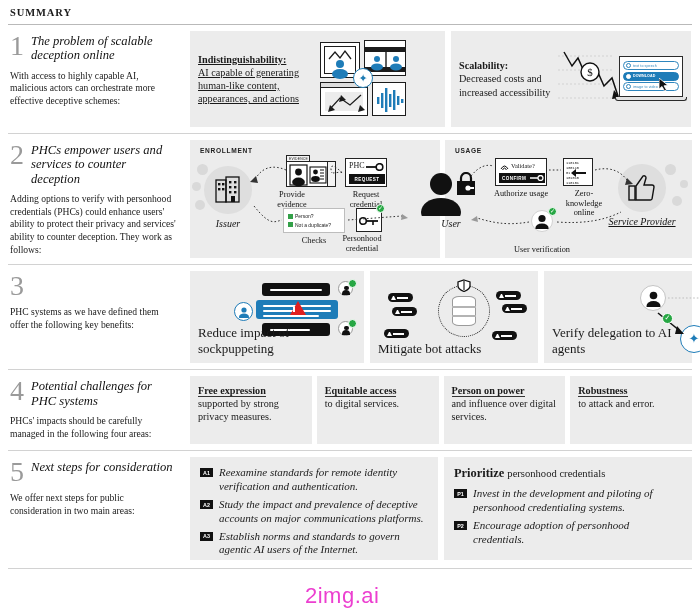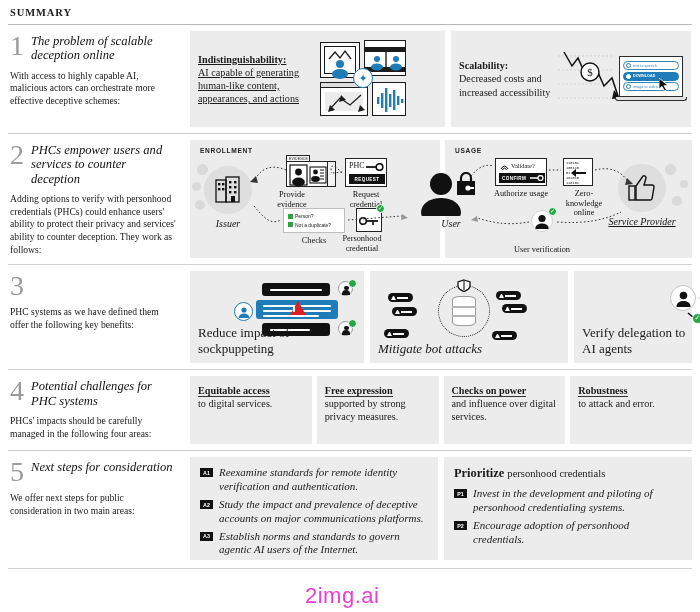--- a/index.html
+++ b/index.html
@@ -75,21 +75,21 @@
   .wbox { position:absolute; background:#fff; border:1.4px solid #222; }
   .chk { position:absolute; background:#fff; border:1px solid #bdbdbd; padding:3px 4px;
      font-family:"Liberation Sans",sans-serif; font-size:5px; color:#222; line-height:1.7; }
   .chk i { display:inline-block; width:5px; height:5px; background:#33a048;
      margin-right:2px; vertical-align:-.5px; }
   .gdot { position:absolute; width:9px; height:9px; border-radius:50%; background:#27a744;
      border:1.3px solid #fff; color:#fff; font-size:6px; line-height:7px; text-align:center; }
 
   
   .r3 { display:flex; gap:6px; width:100%; height:92px; }
-  .b1 { width:174px; } .b2 { width:198px;font-style:italic; } .b3 { flex:1; }
+  .b1 { width:174px; } .b2 { width:168px; } .b3 { flex:1; }
   .bl { position:absolute; left:8px; bottom:7px; font-size:13px; line-height:1.2; }
   .msg { position:absolute; border-radius:3px; }
   .msg.d { background:#111; } .msg.b { background:#1e7cb8; }
   .mline { position:absolute; background:#fff; height:2px; border-radius:1px; }
   .av { position:absolute; width:15px; height:15px; border-radius:50%; background:#fff;
         border:1.3px solid #9a9a9a; }
   .av::after { content:""; position:absolute; left:3.4px; top:7.4px; width:8px; height:5px;
         background:#111; border-radius:4px 4px 0 0; }
   .av::before { content:""; position:absolute; left:5.2px; top:3.2px; width:4.4px; height:4.4px;
         border-radius:50%; background:#111; }
@@ -537,33 +537,33 @@
       <div class="numline">
         <div class="num">4</div>
         <div class="ttl">Potential challenges for PHC systems</div>
       </div>
       <div class="blurb">PHCs' impacts should be carefully managed in the following four areas:</div>
     </div>
     <div class="right">
       <div class="r4">
         <div class="card">
           <div class="card-txt">
+            <b>Free expression</b><br>
+            <span>supported by strong privacy measures.</span>
+          </div>
+        </div>
+        <div class="card">
+          <div class="card-txt">
             <b>Equitable access</b><br>
             <span>to digital services.</span>
           </div>
         </div>
         <div class="card">
           <div class="card-txt">
-            <b>Free expression</b><br>
-            <span>supported by strong privacy measures.</span>
-          </div>
-        </div>
-        <div class="card">
-          <div class="card-txt">
-            <b>Checks on power</b><br>
+            <b>Person on power</b><br>
             <span>and influence over digital services.</span>
           </div>
         </div>
         <div class="card">
           <div class="card-txt">
             <b>Robustness</b><br>
             <span>to attack and error.</span>
           </div>
         </div>
       </div>

